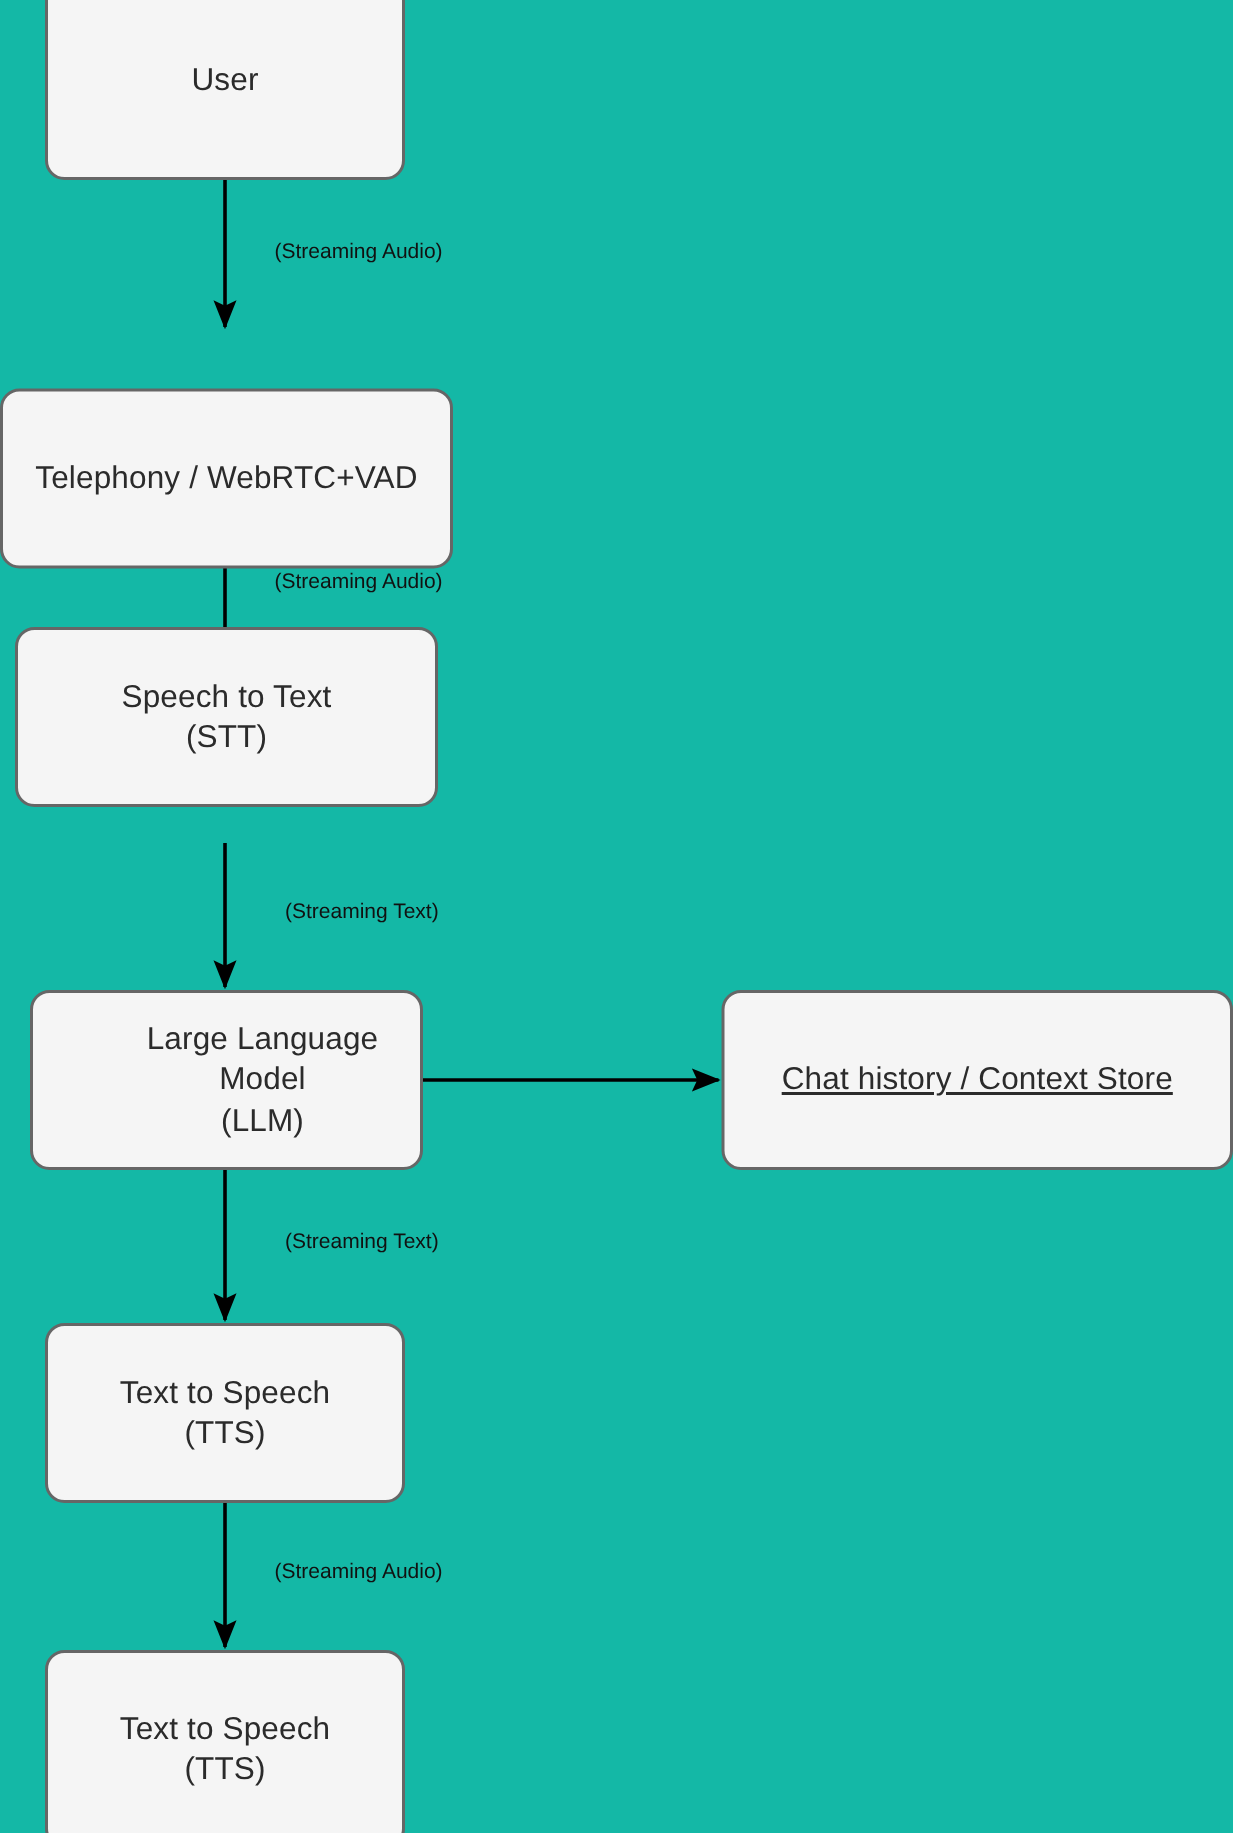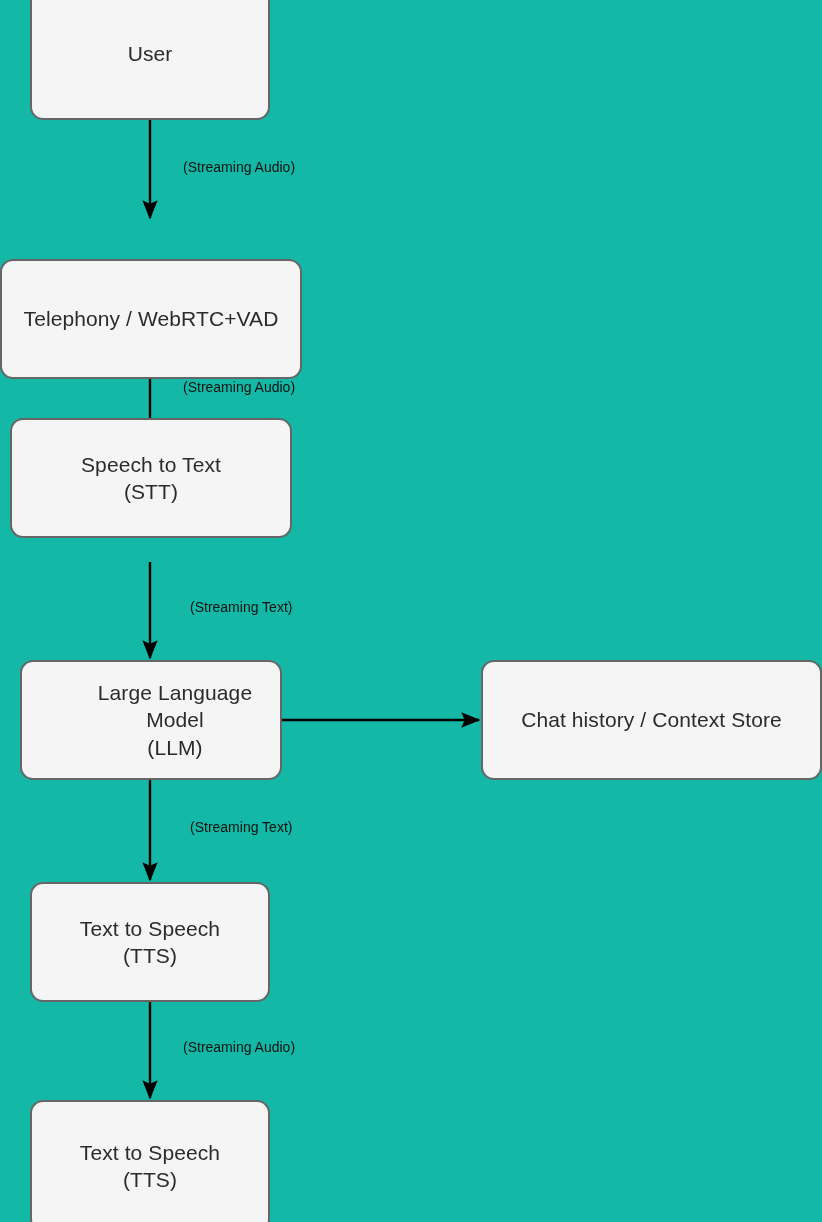--- a/index.html
+++ b/index.html
@@ -74,21 +74,21 @@
         <line x1="150" y1="1002" x2="150" y2="1098" stroke="#000000" stroke-width="2.4" marker-end="url(#arrowhead)"></line>
       </g>
   </svg>
   <div id="nodes-layer">
       <div class="node" style="left: 30px; top: -12px; width: 240px; height: 132px;"><span class="node-label">User</span></div>
       <div class="node" style="left: 0px; top: 220px; width: 302px; height: 120px; margin-top: 39px;"><span class="node-label">Telephony / WebRTC+VAD</span></div>
       <div class="node" style="left: 10px; top: 418px; width: 282px; height: 120px;"><span class="node-label">Speech to Text
 (STT)</span></div>
       <div class="node" style="left: 20px; top: 660px; width: 262px; height: 120px; padding-left: 48px;"><span class="node-label">Large Language Model
 (LLM)</span></div>
-      <div class="node" style="left: 481px; top: 660px; width: 341px; height: 120px;"><span class="node-label">Chat history / Context Store</span></div>
+      <div class="node" style="left: 481px; top: 660px; width: 341px; height: 120px; text-decoration: underline;"><span class="node-label">Chat history / Context Store</span></div>
       <div class="node" style="left: 30px; top: 882px; width: 240px; height: 120px;"><span class="node-label">Text to Speech
 (TTS)</span></div>
       <div class="node" style="left: 30px; top: 1100px; width: 240px; height: 132px;"><span class="node-label">Text to Speech
 (TTS)</span></div>
     </div>
   <div id="labels-layer">
       <div class="edge-label" style="left: 183px; top: 160px;">(Streaming Audio)</div>
       <div class="edge-label" style="left: 183px; top: 380px;">(Streaming Audio)</div>
       <div class="edge-label" style="left: 190px; top: 600px;">(Streaming Text)</div>
       <div class="edge-label" style="left: 190px; top: 820px;">(Streaming Text)</div>

